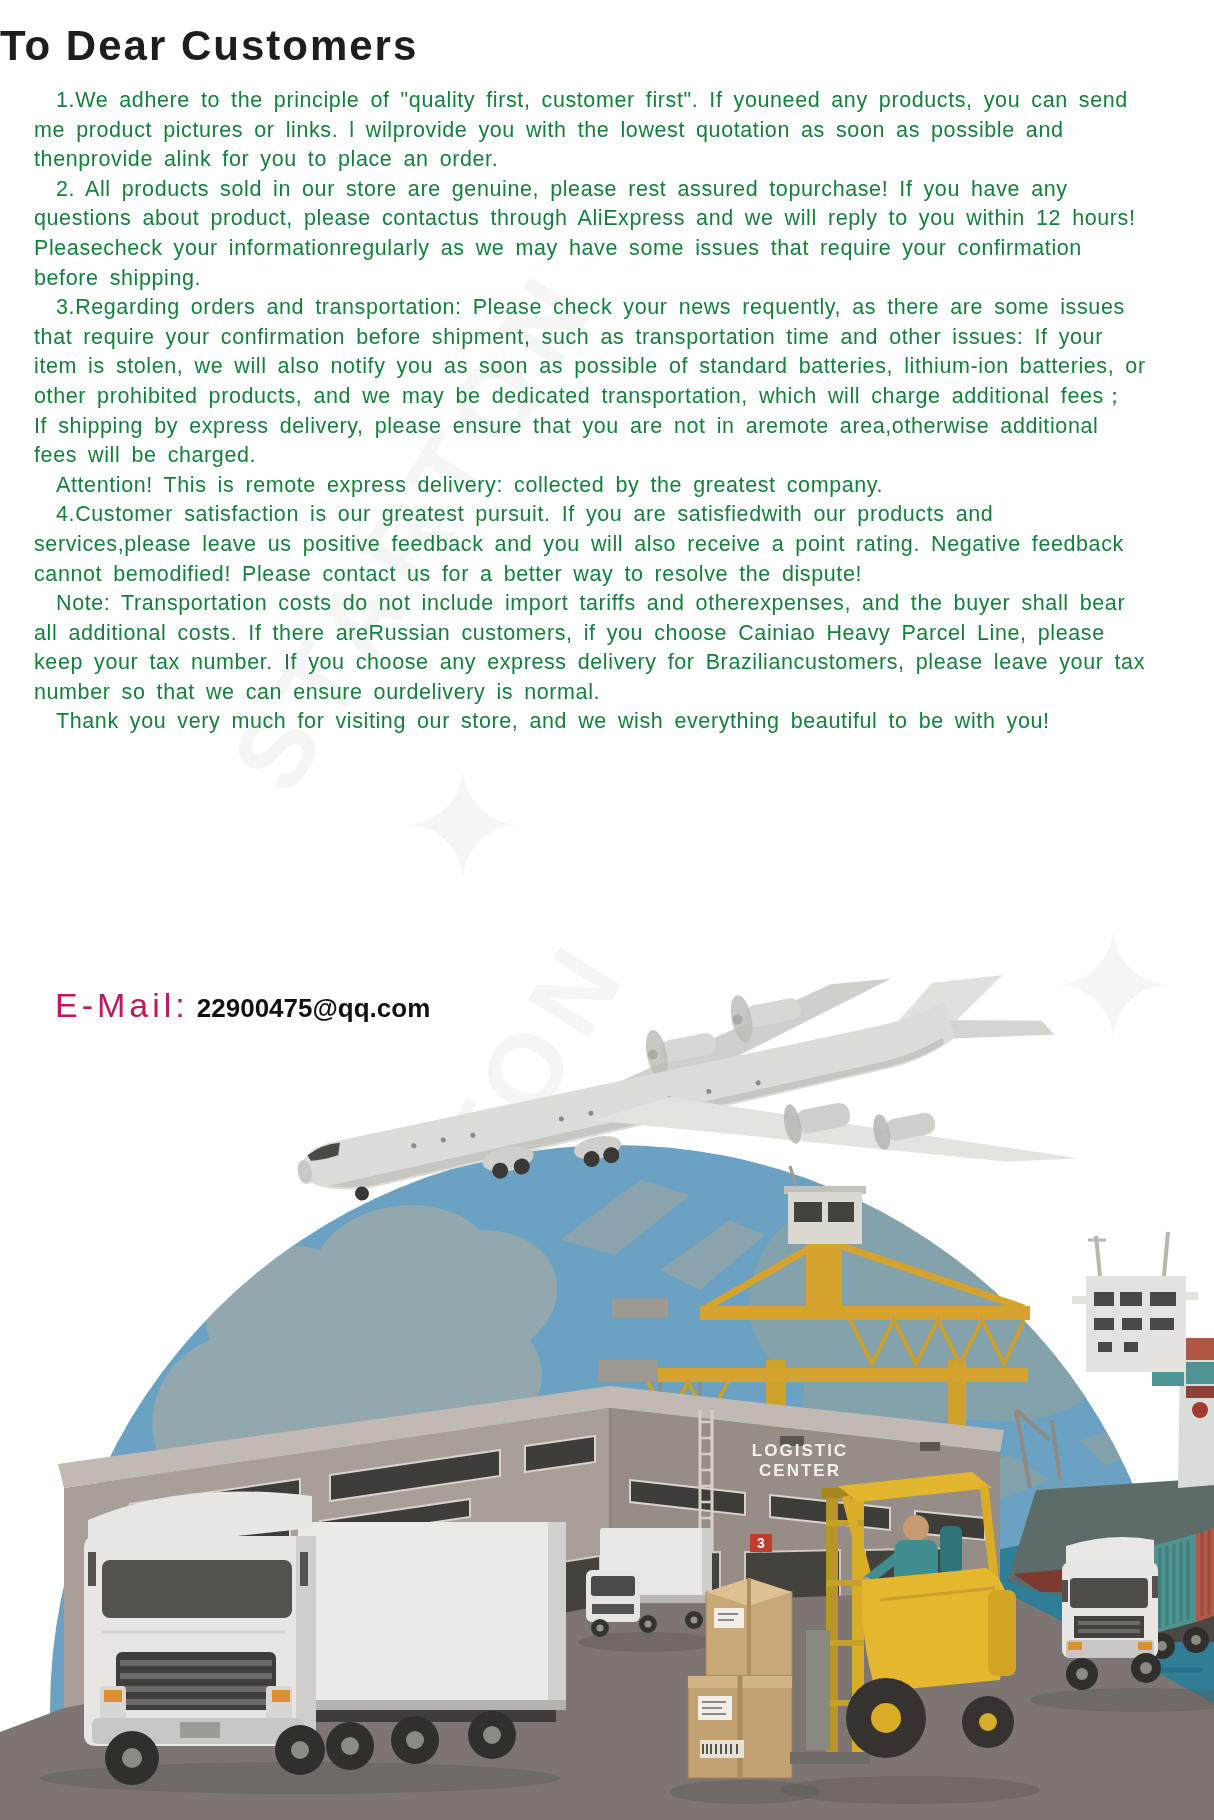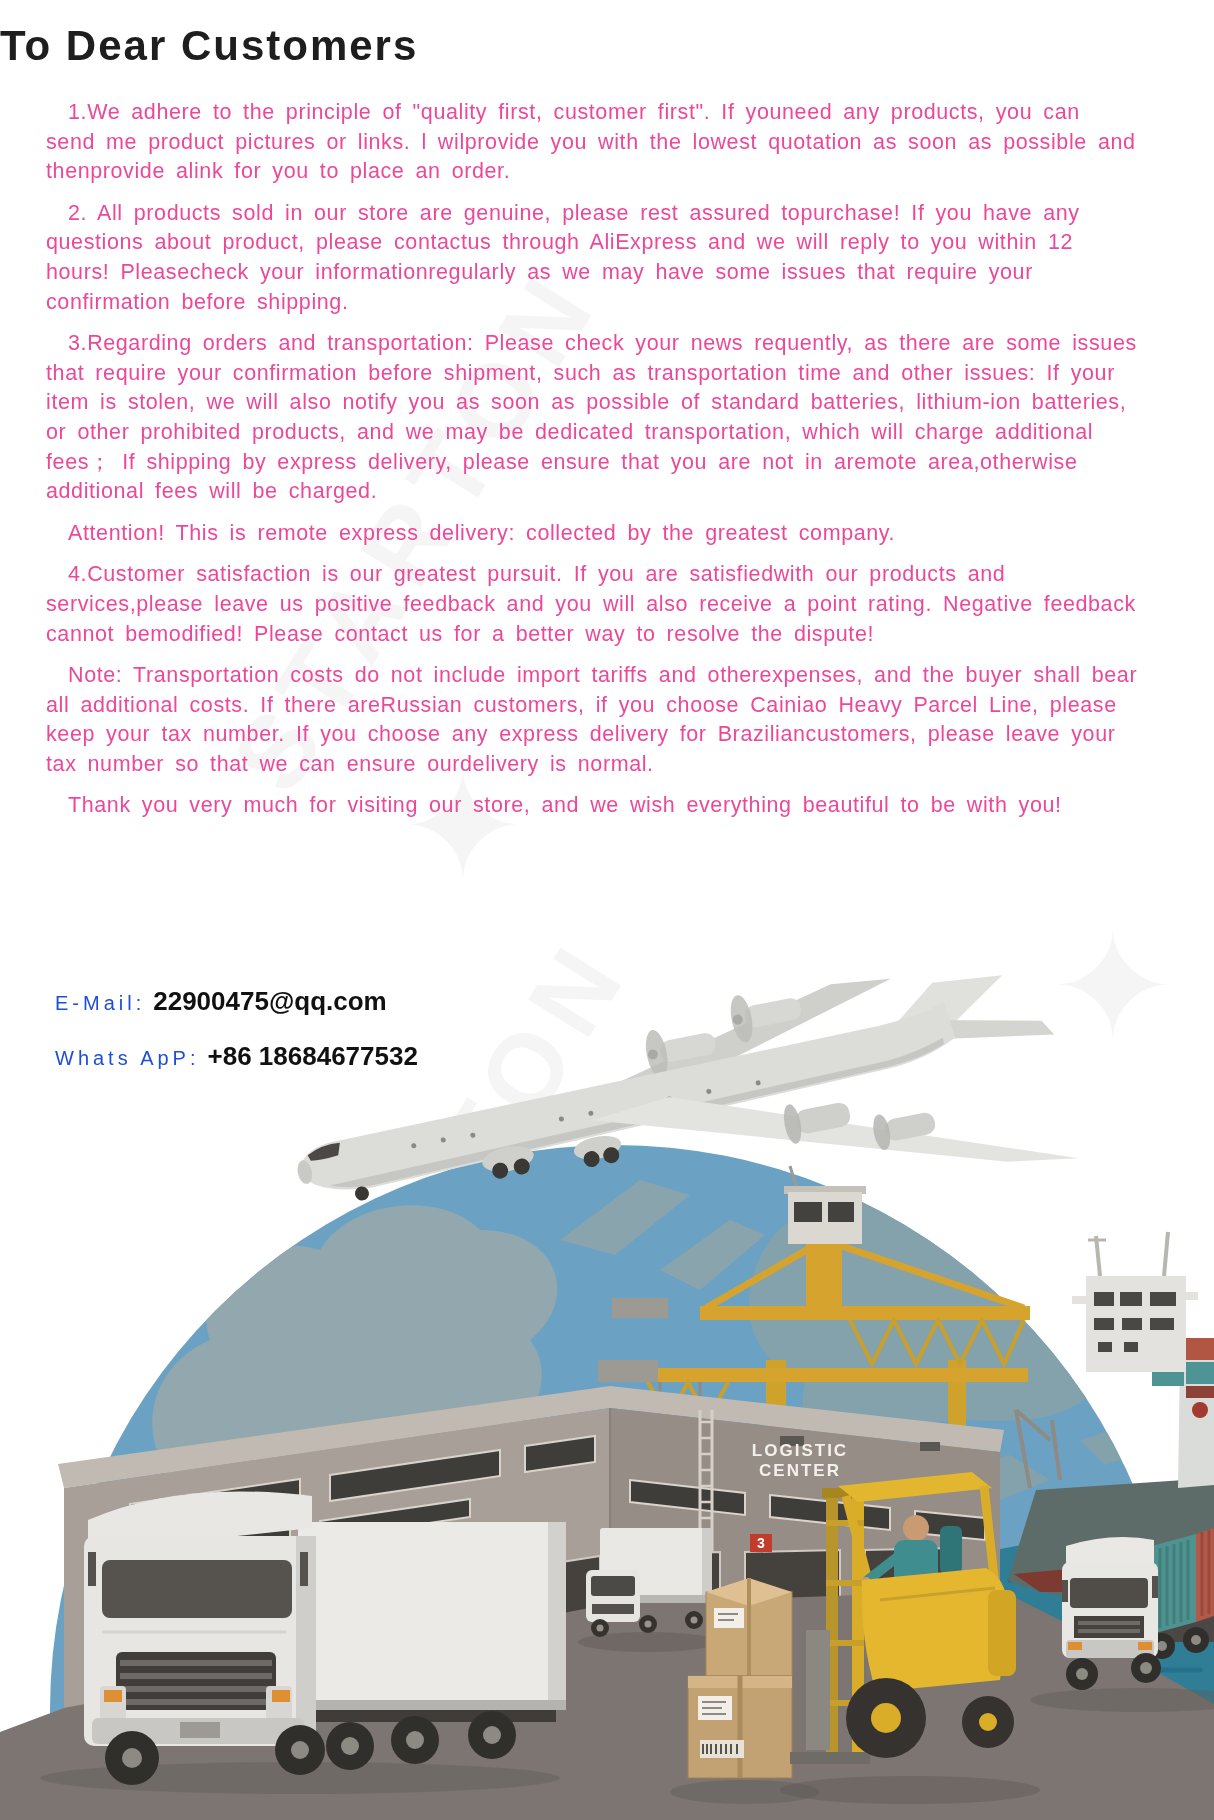--- a/index.html
+++ b/index.html
@@ -21,27 +21,27 @@
   .star1{left:400px;top:740px;}
   .star2{left:1050px;top:900px;}
   .title{
     position:absolute;top:22px;left:0;width:100%;text-align:left;
     font-size:42px;font-weight:700;letter-spacing:2px;color:#1e1e1e;z-index:2;margin:0;
   }
   .body-text{
     position:absolute;top:86px;left:34px;width:1116px;z-index:2;
   }
   .body-text p{
-    margin:12px;font-size:21.5px;line-height:29.6px;letter-spacing:0.6px;
-    word-spacing:4.5px;color:#ec4899;text-indent:22px;
+    margin:0;font-size:21.5px;line-height:29.6px;letter-spacing:0.6px;
+    word-spacing:4.5px;color:#15803d;text-indent:22px;
   }
   .contacts{position:absolute;left:55px;top:986px;z-index:3;}
   .contact-row{display:flex;align-items:baseline;margin-bottom:24px;}
   .contact-label{
-    font-size:20px;color:#1d4ed8;letter-spacing:4px;font-weight:400;
+    font-size:34px;color:#be185d;letter-spacing:4px;font-weight:400;
   }
   .contact-value{
     font-size:26px;font-weight:700;color:#111;margin-left:8px;letter-spacing:0px;
   }
   .illustration{position:absolute;left:0;top:940px;width:1214px;height:880px;z-index:2;}
 </style>
 </head>
 <body>
 
 <div class="page">
@@ -60,24 +60,20 @@
     <p>Attention! This is remote express delivery: collected by the greatest company.</p>
     <p>4.Customer satisfaction is our greatest pursuit. If you are satisfiedwith our products and services,please leave us positive feedback and you will also receive a point rating. Negative feedback cannot bemodified! Please contact us for a better way to resolve the dispute!</p>
     <p>Note: Transportation costs do not include import tariffs and otherexpenses, and the buyer shall bear all additional costs. If there areRussian customers, if you choose Cainiao Heavy Parcel Line, please keep your tax number. If you choose any express delivery for Braziliancustomers, please leave your tax number so that we can ensure ourdelivery is normal.</p>
     <p>Thank you very much for visiting our store, and we wish everything beautiful to be with you!</p>
   </div>
 
   <div class="contacts">
     <div class="contact-row">
       <span class="contact-label">E-Mail:</span>
       <span class="contact-value">22900475@qq.com</span>
-    </div>
-    <div class="contact-row">
-      <span class="contact-label">Whats ApP:</span>
-      <span class="contact-value">+86 18684677532</span>
     </div>
   </div>
 
   <svg class="illustration" viewBox="0 0 1214 880" xmlns="http://www.w3.org/2000/svg">
     <defs>
       <clipPath id="globeClip">
           <circle cx="615" cy="770" r="565"></circle>
         </clipPath>
     </defs>
 

